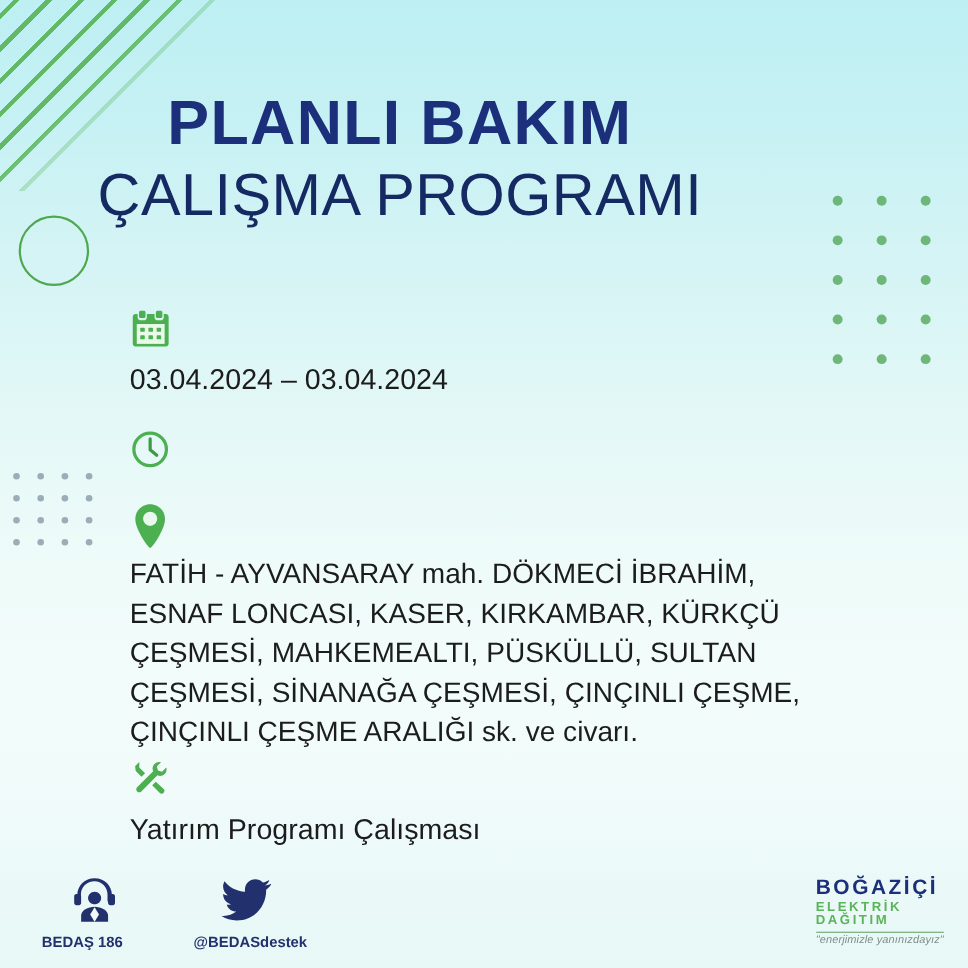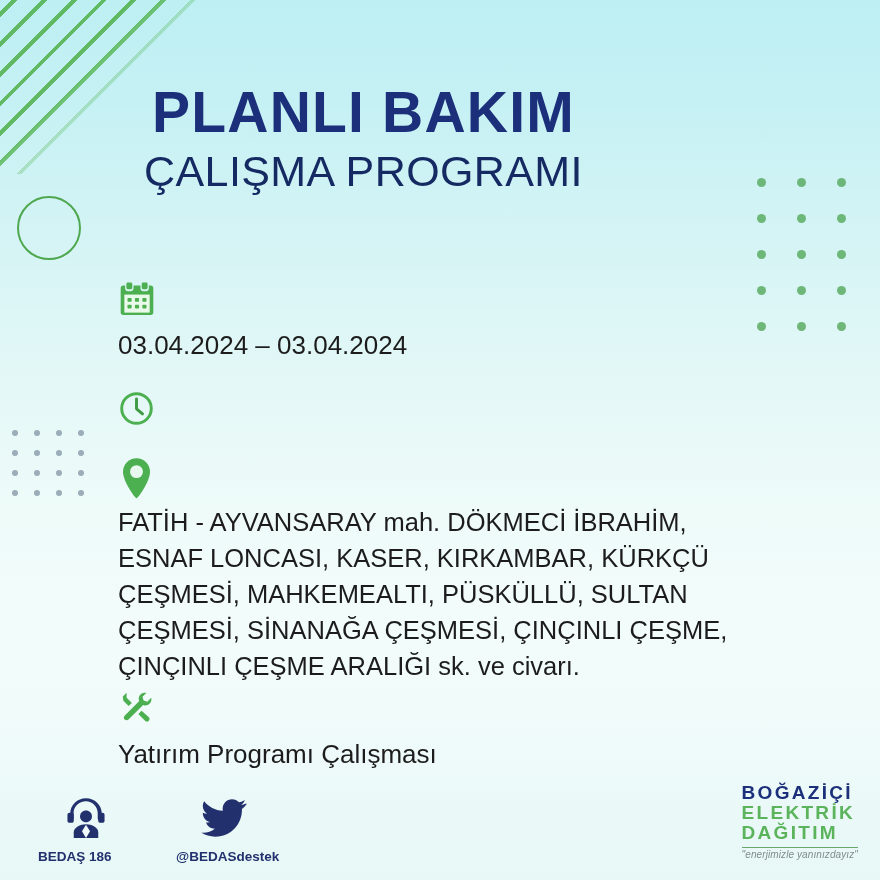--- a/index.html
+++ b/index.html
@@ -101,21 +101,21 @@
   .heading .line1 {
     display: block;
     font-size: 57px;
     font-weight: bold;
     letter-spacing: 1.2px;
     color: #1b2f7a;
   }
   .heading .line2 {
     display: block;
     margin-top: 9px;
-    font-size: 43px;
+    font-size: 54px;
     font-weight: normal;
     letter-spacing: .4px;
     color: #152a63;
   }
 
   
   .info {
     position: absolute;
     top: 276px;
     left: 118px;
@@ -184,21 +184,21 @@
   }
   .brand .b1 {
     display: block;
     font-size: 19px;
     font-weight: bold;
     letter-spacing: 2.3px;
     color: #1b2f7a;
   }
   .brand .b2, .brand .b3 {
     display: block;
-    font-size: 19px;
+    font-size: 12px;
     font-weight: bold;
     letter-spacing: 2.3px;
     color: #5bb45b;
   }
   .brand .rule {
     width: 100%;
     height: 1px;
     background: #6aa86a;
     margin: 4px 0 2px;
   }

